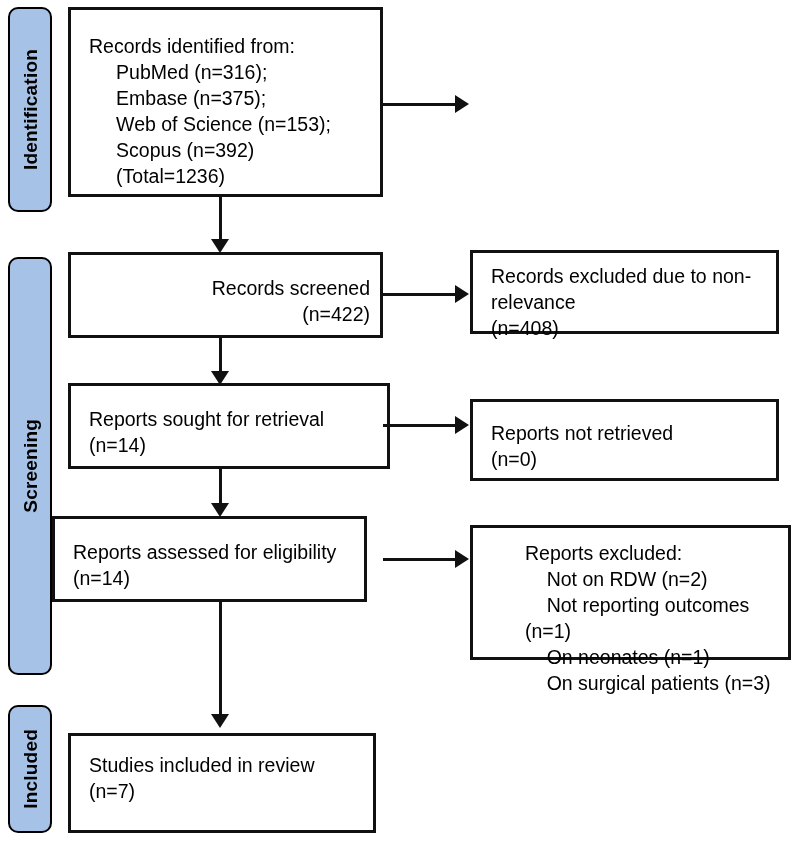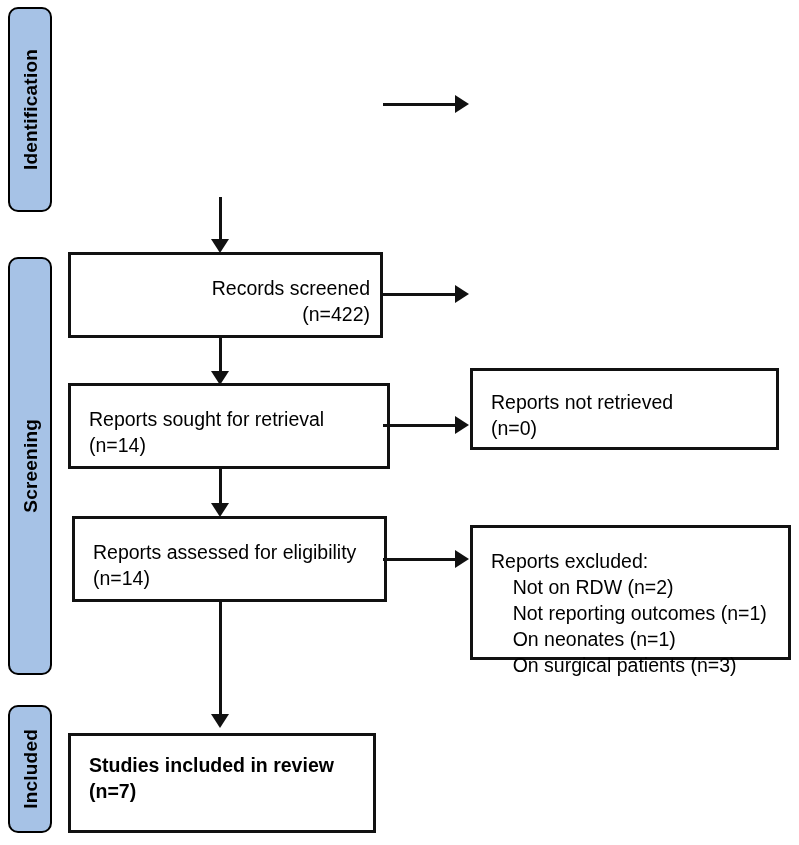--- a/index.html
+++ b/index.html
@@ -94,73 +94,86 @@
   </div>
 
   <div class="stage-pill" style="left:8px; top:257px; width:44px; height:418px;">
     <span class="stage-text">Screening</span>
   </div>
 
   <div class="stage-pill" style="left:8px; top:705px; width:44px; height:128px;">
     <span class="stage-text">Included</span>
   </div>
 
+  <div class="flow-box" style="left:68px; top:7px; width:315px; height:190px;">
+    <div class="box-text" style="top:23px;">Records identified from:
+     PubMed (n=316);
+     Embase (n=375);
+     Web of Science (n=153);
+     Scopus (n=392)
+     (Total=1236)</div>
+  </div>
 
 
   <div class="conn-h" style="left:383px; top:103px; width:72px;"></div>
   <div class="arrow-right" style="left:455px; top:95px;"></div>
 
   <div class="conn-v" style="left:219px; top:197px; height:44px;"></div>
   <div class="arrow-down" style="left:211px; top:239px;"></div>
 
   <div class="flow-box" style="left:68px; top:252px; width:315px; height:86px;text-align:right;">
     <div class="box-text" style="top:20px;">Records screened
 (n=422)</div>
   </div>
 
+  <div class="flow-box" style="left:470px; top:250px; width:309px; height:84px;">
+    <div class="box-text" style="top:10px;">Records excluded due to non-
+relevance
+(n=408)</div>
+  </div>
 
   <div class="conn-h" style="left:383px; top:293px; width:72px;"></div>
   <div class="arrow-right" style="left:455px; top:285px;"></div>
 
   <div class="conn-v" style="left:219px; top:338px; height:36px;"></div>
   <div class="arrow-down" style="left:211px; top:371px;"></div>
 
   <div class="flow-box" style="left:68px; top:383px; width:322px; height:86px;">
     <div class="box-text" style="top:20px;">Reports sought for retrieval
 (n=14)</div>
   </div>
 
-  <div class="flow-box" style="left:470px; top:368px; width:309px; height:82px;">
+  <div class="flow-box" style="left:470px; top:399px; width:309px; height:82px;">
     <div class="box-text" style="top:18px;">Reports not retrieved
 (n=0)</div>
   </div>
 
   <div class="conn-h" style="left:383px; top:424px; width:72px;"></div>
   <div class="arrow-right" style="left:455px; top:416px;"></div>
 
   <div class="conn-v" style="left:219px; top:469px; height:36px;"></div>
   <div class="arrow-down" style="left:211px; top:503px;"></div>
 
-  <div class="flow-box" style="left:72px; top:516px; width:315px; height:86px;">
+  <div class="flow-box" style="left:52px; top:516px; width:315px; height:86px;">
     <div class="box-text" style="top:20px;">Reports assessed for eligibility
 (n=14)</div>
   </div>
 
   <div class="flow-box" style="left:470px; top:525px; width:321px; height:135px;">
-    <div class="box-text" style="top:20px;">Reports excluded:
+    <div class="box-text" style="top:12px;margin-left:34px;">Reports excluded:
     Not on RDW (n=2)
     Not reporting outcomes (n=1)
     On neonates (n=1)
     On surgical patients (n=3)</div>
   </div>
 
   <div class="conn-h" style="left:383px; top:558px; width:72px;"></div>
   <div class="arrow-right" style="left:455px; top:550px;"></div>
 
   <div class="conn-v" style="left:219px; top:602px; height:114px;"></div>
   <div class="arrow-down" style="left:211px; top:714px;"></div>
 
-  <div class="flow-box" style="left:68px; top:733px; width:308px; height:100px;font-weight:bold;">
+  <div class="flow-box" style="left:68px; top:733px; width:308px; height:100px;">
     <div class="box-text" style="top:16px;">Studies included in review
 (n=7)</div>
   </div>
 
 </div>
 
 </body></html>

